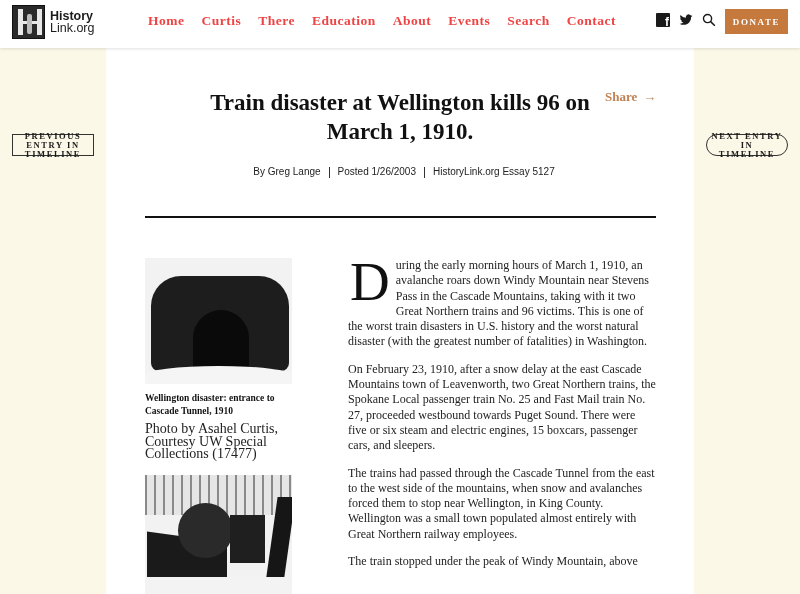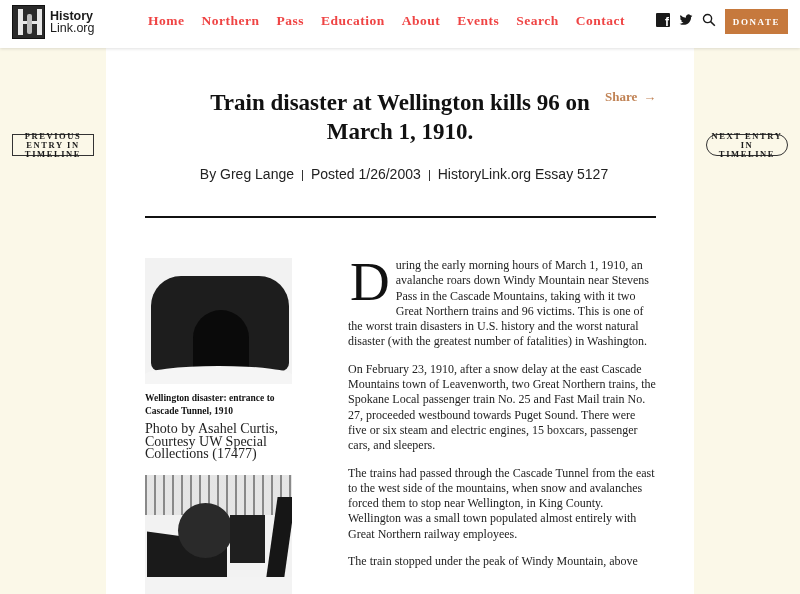--- a/index.html
+++ b/index.html
@@ -56,21 +56,21 @@
     font-family: "Liberation Serif", serif; font-weight: bold; font-size: 23px; line-height: 29px; color: #111;
   }
   .share {
     position: absolute; left: 605px; top: 89px; color: #c08254; font-weight: bold; font-size: 13px;
     font-family: "Liberation Serif", serif; text-decoration: none;
   }
   .share .arrow { margin-left: 6px; font-weight: normal; }
 
   .byline {
     position: absolute; left: 106px; top: 166px; width: 596px; text-align: center;
-    font-family: "Liberation Sans", sans-serif; font-size: 14px; color: #222;
+    font-family: "Liberation Sans", sans-serif; font-size: 10px; color: #222;
   }
   .byline .sep { display: inline-block; width: 1px; height: 11px; background: #333; vertical-align: middle; margin: 0 8px; }
 
   .rule { position: absolute; left: 145px; top: 216px; width: 511px; height: 2px; background: #111; }
 
   .sidebar { position: absolute; left: 145px; top: 258px; width: 148px; }
   .photo { width: 147px; height: 126px; background: #f2f2f2; position: relative; overflow: hidden; }
   .photo1 .arch-wall { position: absolute; left: 6px; top: 18px; width: 138px; height: 95px; background: #1d1d1d; border-radius: 30px 30px 8px 8px; }
   .photo1 .arch { position: absolute; left: 48px; top: 52px; width: 56px; height: 70px; background: #0a0a0a; border-radius: 28px 28px 0 0; }
   .photo1 .snow { position: absolute; left: 0; bottom: 0; width: 100%; height: 18px; background: #f5f5f5; border-radius: 50% 50% 0 0; }
@@ -102,22 +102,22 @@
         <div class="fig"></div>
     </div>
     <div class="logo-text">
       <div class="l1">History</div>
       <div class="l2">Link.org</div>
     </div>
   </div>
 
   <nav class="nav">
     <a>Home</a>
-    <a>Northern</a>
-    <a>Pass</a>
+    <a>Curtis</a>
+    <a>There</a>
     <a>Education</a>
     <a>About</a>
     <a>Events</a>
     <a>Search</a>
     <a>Contact</a>
   </nav>
 
   <div class="social">
     <span class="fb"></span>
     <span>

